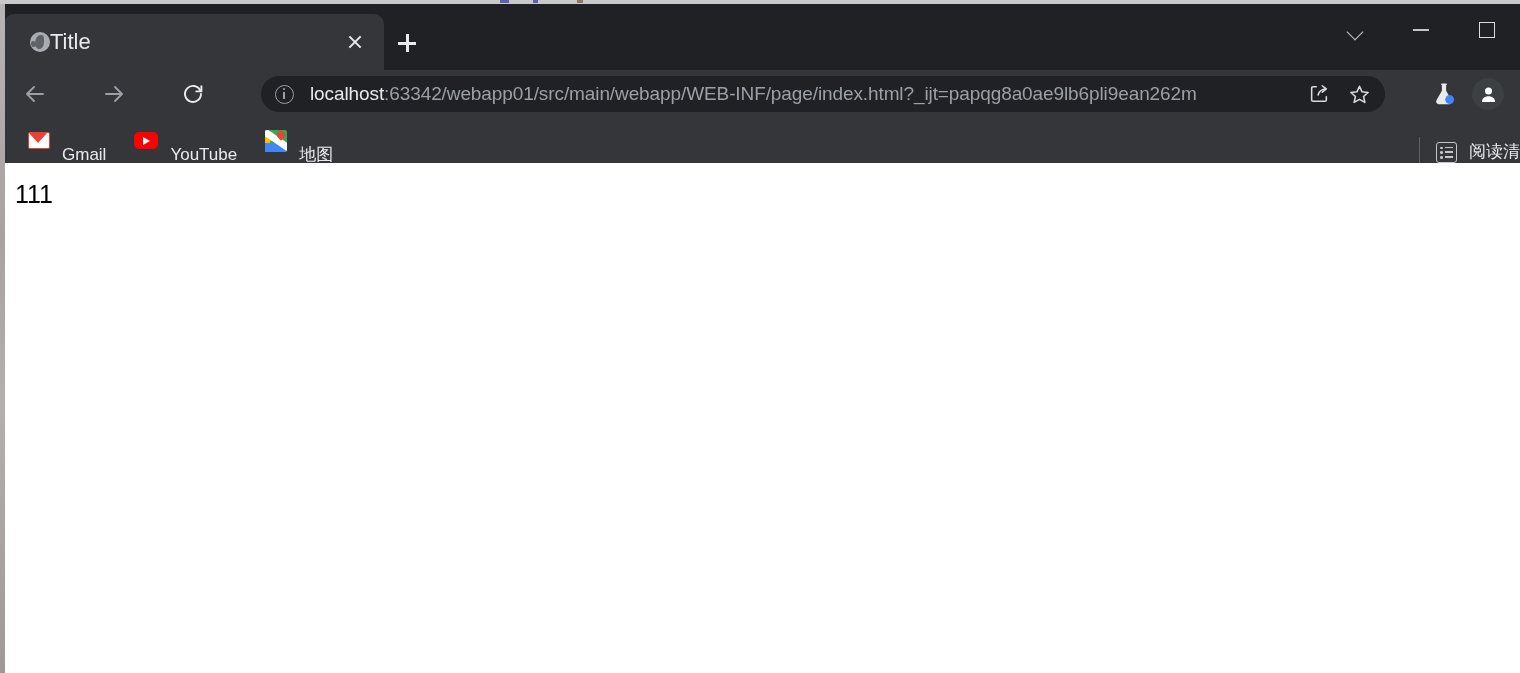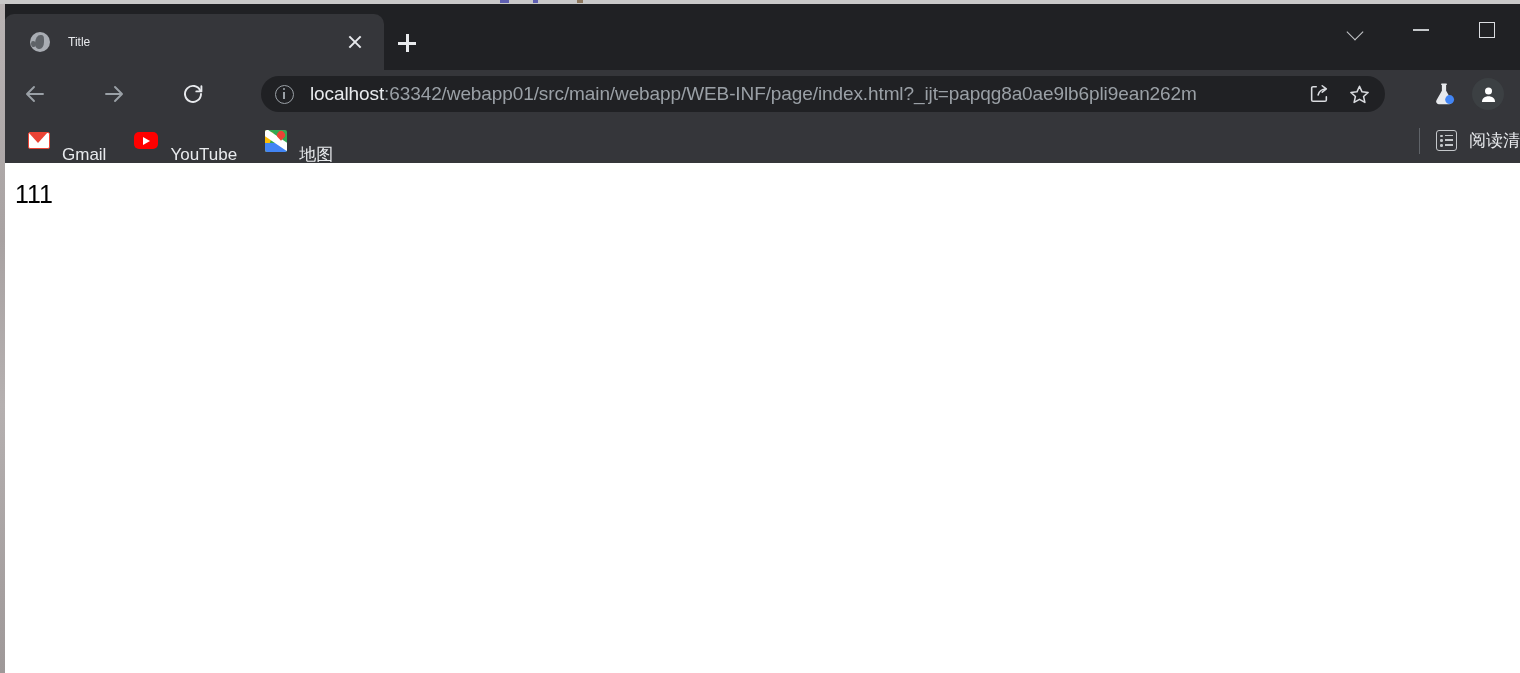--- a/index.html
+++ b/index.html
@@ -87,22 +87,21 @@
     content: "";
     position: absolute;
     left: 1px; top: 9px;
     width: 5px; height: 6px;
     background: #5f6368;
     border-radius: 40% 60% 40% 60%;
   }
 
   .tab-title {
     color: #e8eaed;
-    font-size: 12px;
-    margin-left: 18px;
+    font-size: 22px;
     white-space: nowrap;
     overflow: hidden;
     text-overflow: ellipsis;
     flex: 1 1 auto;
   }
 
   .tab-close {
     width: 30px; height: 30px;
     margin-right: 14px;
     flex: 0 0 auto;
@@ -363,21 +362,21 @@
     width: 8px; height: 8px;
     background: #ea4335;
     border-radius: 50% 50% 50% 0;
     transform: rotate(-45deg);
     z-index: 3;
   }
 
   .bookmarks-right {
     margin-left: auto;
     display: flex;
-    align-items: center;
+    align-items: flex-end;
     height: 45px;
     padding-right: 0;
   }
   .bm-separator {
     width: 1px;
     height: 26px;
     background: #5f6368;
     margin-right: 16px;
   }
   .readinglist-icon {

